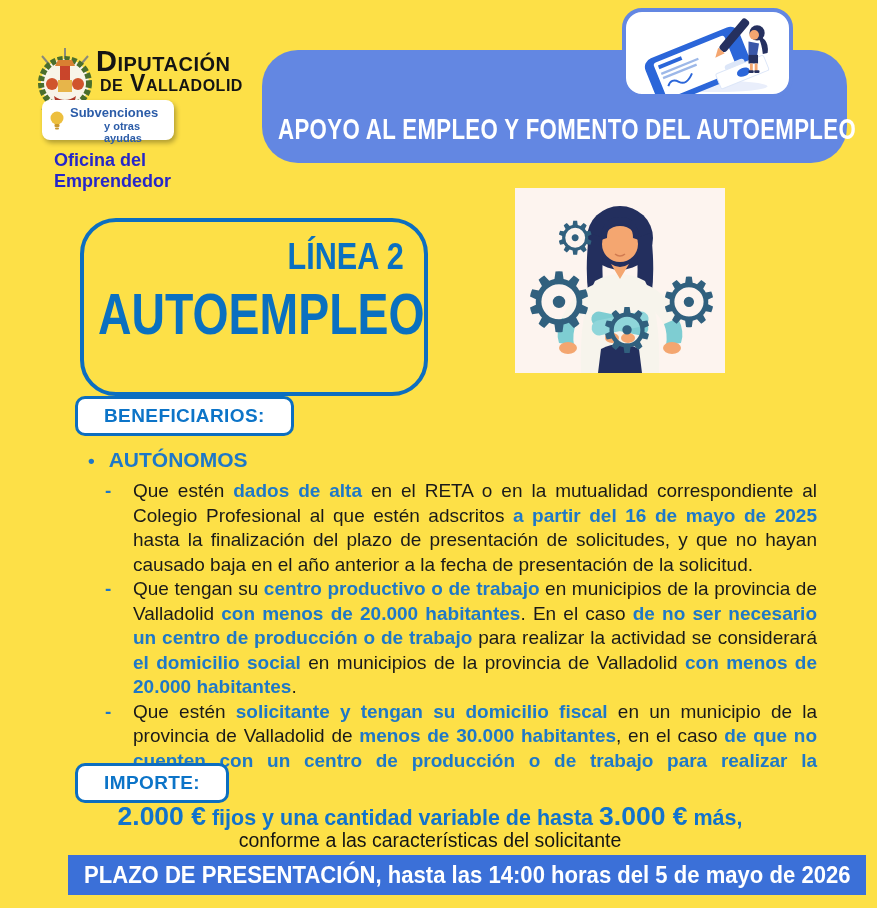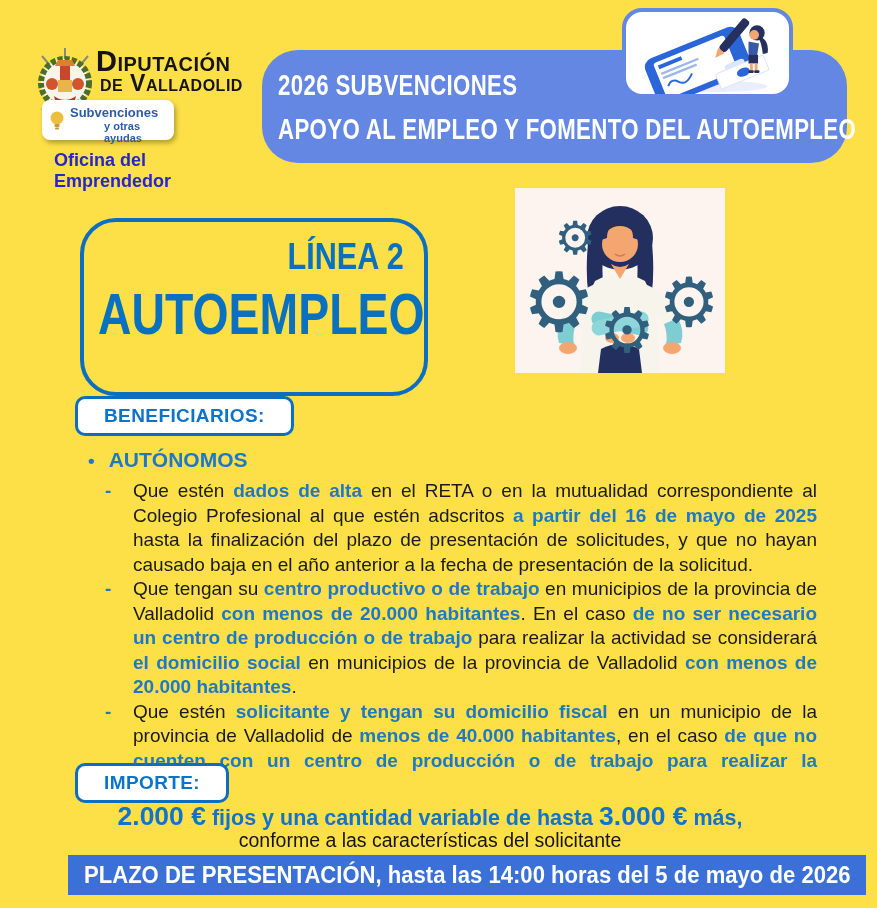--- a/index.html
+++ b/index.html
@@ -98,21 +98,20 @@
         <rect x="5.5" y="14" width="5" height="3" rx="1" fill="#c9972e"></rect>
         <rect x="6" y="17.5" width="4" height="2" rx="1" fill="#c9972e"></rect>
       </svg>
       <div class="badge-l1">Subvenciones</div>
       <div class="badge-l2">y otras ayudas</div>
     </div>
     <div class="office">Oficina del Emprendedor</div>
   </div>
 
   <div class="banner">
-    <div class="bl1"><span class="banner-line">2026 SUBVENCIONES</span></div>
     <div class="bl2"><span class="banner-line">APOYO AL EMPLEO Y FOMENTO DEL AUTOEMPLEO</span></div>
   </div>
 
   <div class="illus-box">
     <svg viewBox="0 0 160 86">
       <ellipse cx="85" cy="78" rx="58" ry="6" fill="#e9eefb"></ellipse>
       <g transform="rotate(-22 80 46)">
         <rect x="14" y="26" width="106" height="52" rx="10" fill="#2b66d9"></rect>
         <rect x="24" y="32" width="80" height="40" rx="3" fill="#ffffff"></rect>
         <rect x="28" y="36" width="26" height="4" fill="#2b66d9"></rect>
@@ -187,21 +186,21 @@
     <div class="item">
       <div class="dash">-</div>
       <div class="txt"><span>Que estén </span><span class="hl">dados de alta</span><span> en el RETA o en la mutualidad correspondiente al Colegio Profesional al que estén adscritos </span><span class="hl">a partir del 16 de mayo de 2025</span><span> hasta la finalización del plazo de presentación de solicitudes, y que no hayan causado baja en el año anterior a la fecha de presentación de la solicitud.</span></div>
     </div>
     <div class="item">
       <div class="dash">-</div>
       <div class="txt"><span>Que tengan su </span><span class="hl">centro productivo o de trabajo</span><span> en municipios de la provincia de Valladolid </span><span class="hl">con menos de 20.000 habitantes</span><span>. En el caso </span><span class="hl">de no ser necesario un centro de producción o de trabajo</span><span> para realizar la actividad se considerará </span><span class="hl">el domicilio social</span><span> en municipios de la provincia de Valladolid </span><span class="hl">con menos de 20.000 habitantes</span><span>.</span></div>
     </div>
     <div class="item">
       <div class="dash">-</div>
-      <div class="txt"><span>Que estén </span><span class="hl">solicitante y tengan su domicilio fiscal</span><span> en un municipio de la provincia de Valladolid de </span><span class="hl">menos de 40.000 habitantes</span><span>, en el caso </span><span class="hl">de que no cuenten con un centro de producción o de trabajo para realizar la actividad</span><span>.</span></div>
+      <div class="txt"><span>Que estén </span><span class="hl">solicitante y tengan su domicilio fiscal</span><span> en un municipio de la provincia de Valladolid de </span><span class="hl">menos de 30.000 habitantes</span><span>, en el caso </span><span class="hl">de que no cuenten con un centro de producción o de trabajo para realizar la actividad</span><span>.</span></div>
     </div>
   </div>
 
   <div class="label-box lb-importe">IMPORTE:</div>
   <div class="amount"><span class="big">2.000 €</span><span> fijos y una cantidad variable de hasta </span><span class="big">3.000 €</span><span> más,</span></div>
   <div class="amount-note">conforme a las características del solicitante</div>
 
   <div class="plazo">
     <div class="txt">PLAZO DE PRESENTACIÓN, hasta las 14:00 horas del 5 de mayo de 2026</div>
   </div>

